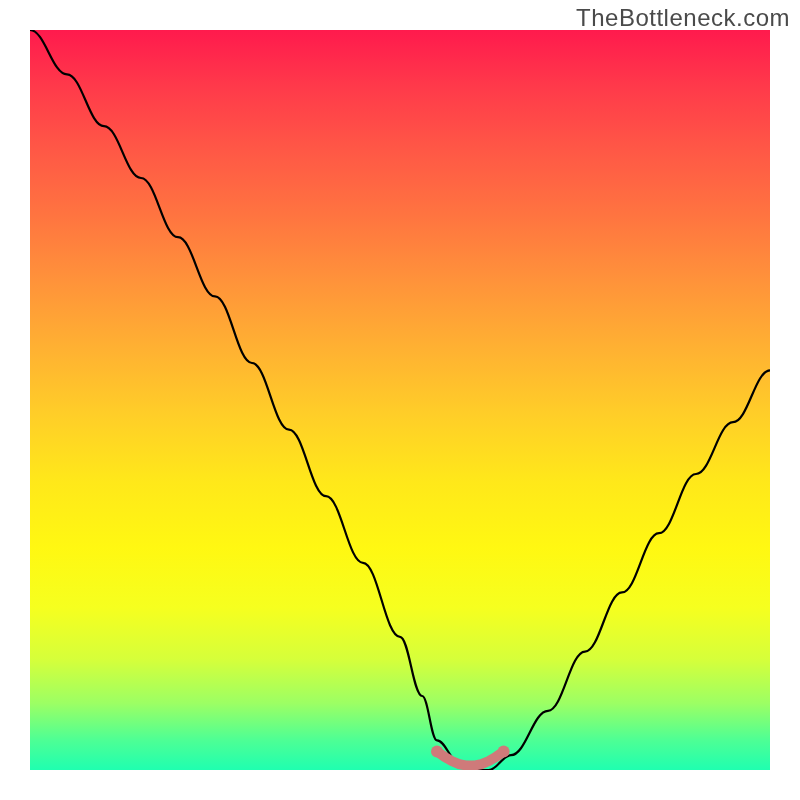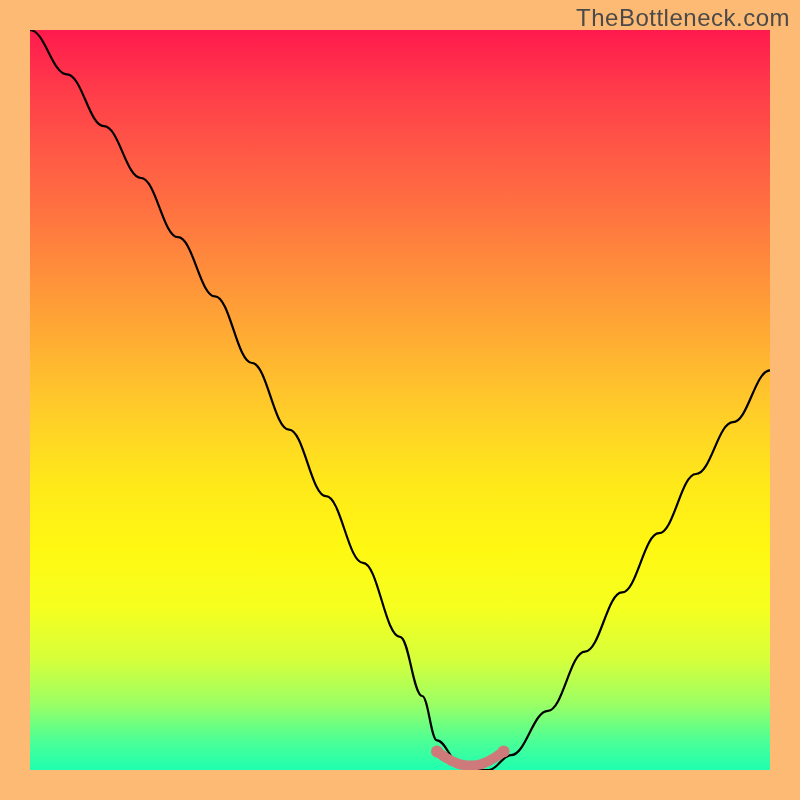--- a/index.html
+++ b/index.html
@@ -1,21 +1,21 @@
 <!DOCTYPE html>
 <html><head>
 <meta charset="utf-8">
 <style>
   * { margin: 0; padding: 0; box-sizing: border-box; }
   html, body { width: 800px; height: 800px; overflow: hidden; background: #000; }
   .canvas {
     position: relative;
     width: 800px;
     height: 800px;
-    background: #fdba74;
+    background: #ffffff;
   }
   .plot-area {
     position: absolute;
     left: 30px;
     top: 30px;
     width: 740px;
     height: 740px;
     background: linear-gradient(
       to bottom,
       #ff1a4d 0%,

